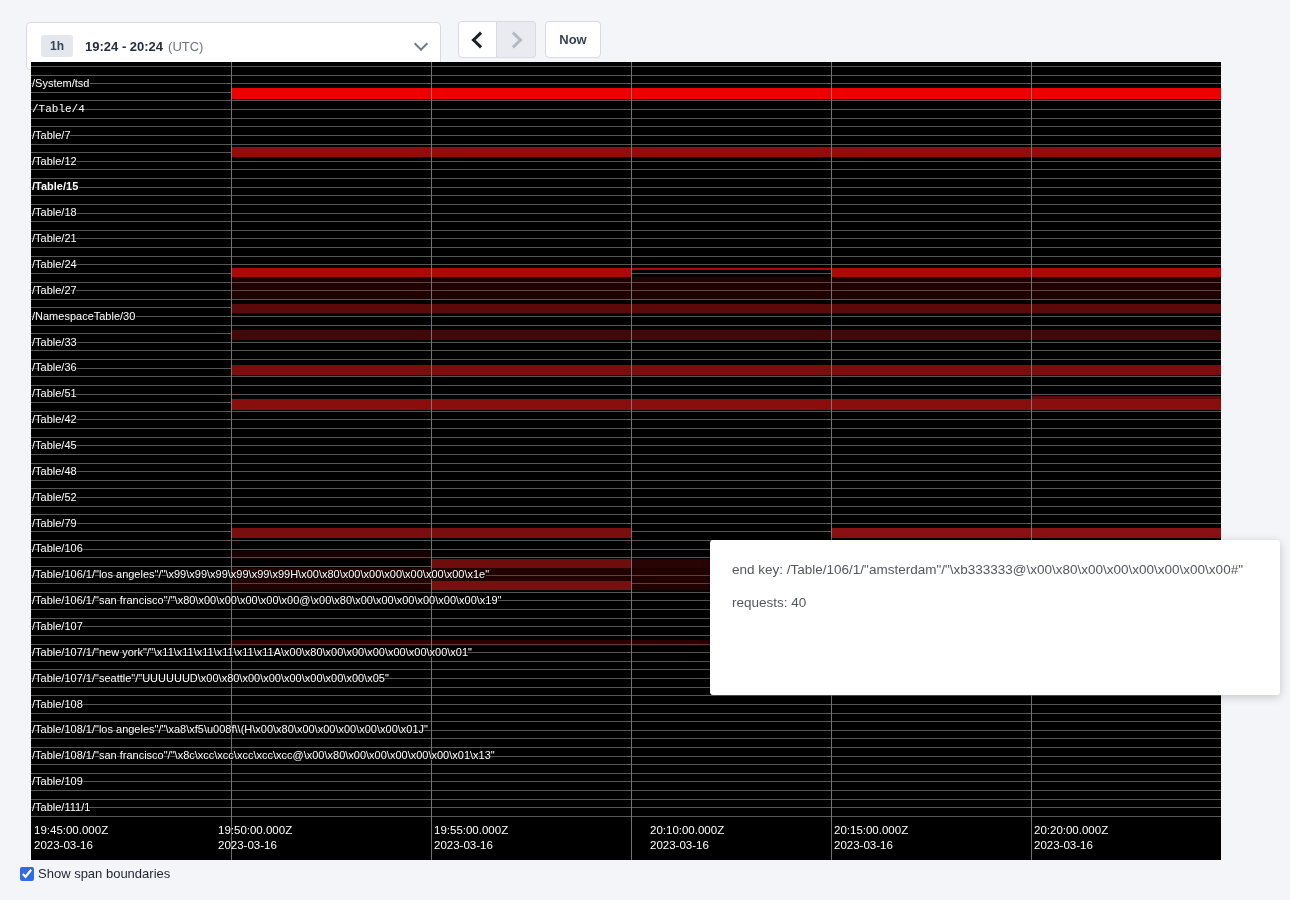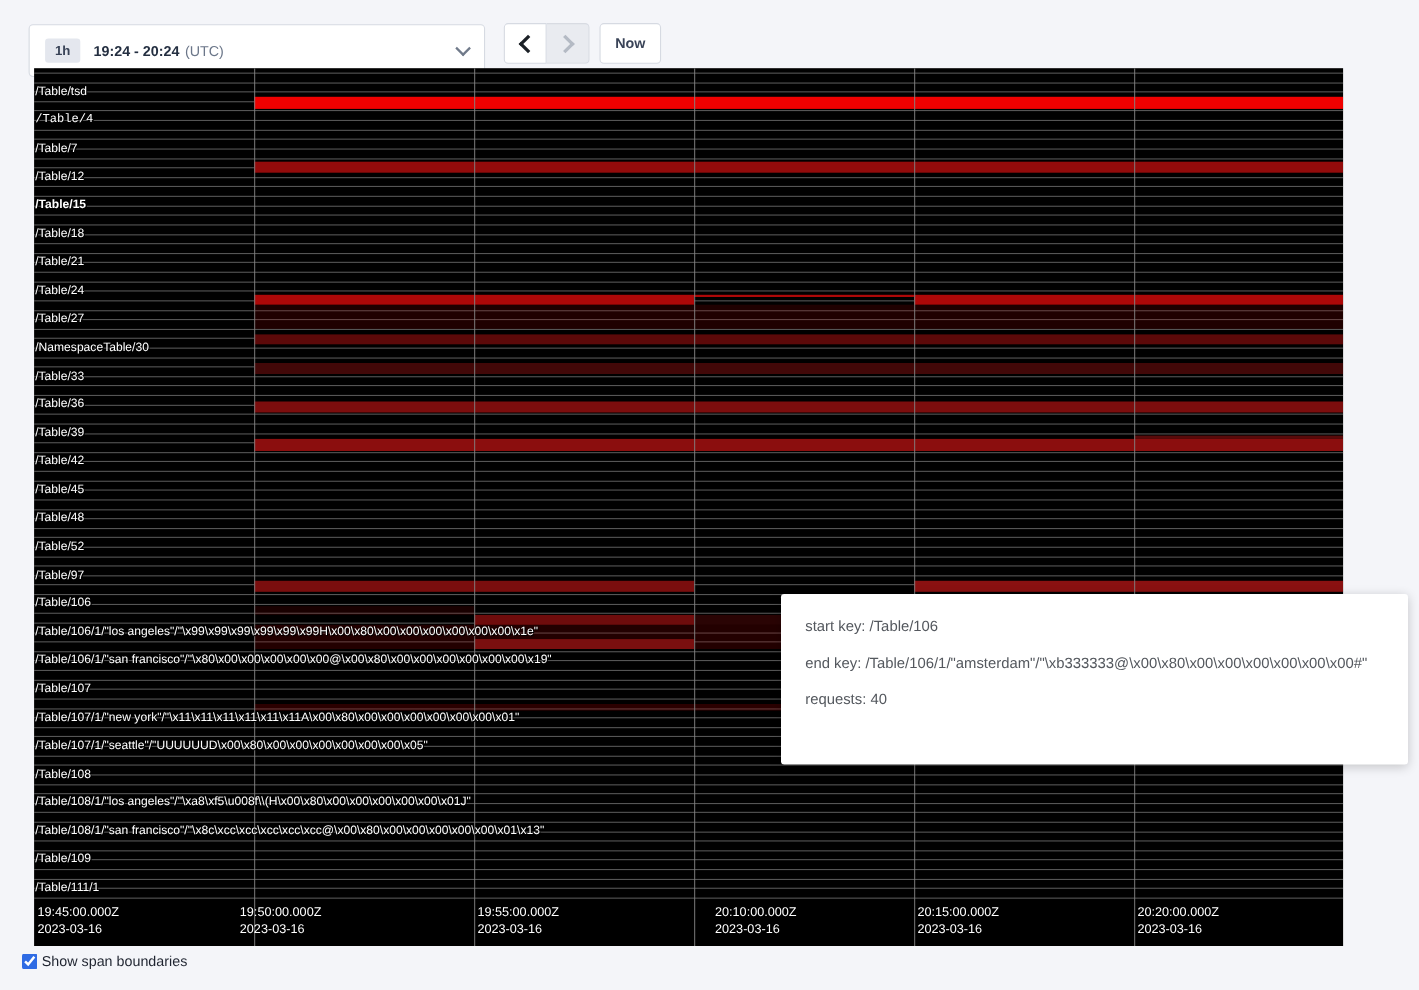--- a/index.html
+++ b/index.html
@@ -198,38 +198,38 @@
     <div class="band" style="top: 334px; height: 3px; left: 1000px; width: 190px; background: rgb(90, 10, 10); opacity: 1;"></div>
     <div class="band" style="top: 337px; height: 11px; left: 200px; width: 990px; background: rgb(139, 14, 14); opacity: 1;"></div>
     <div class="band" style="top: 466px; height: 10px; left: 200px; width: 400px; background: rgb(122, 14, 14); opacity: 1;"></div>
     <div class="band" style="top: 466px; height: 10px; left: 800px; width: 390px; background: rgb(138, 17, 17); opacity: 1;"></div>
     <div class="band" style="top: 489px; height: 8px; left: 200px; width: 200px; background: rgb(139, 0, 0); opacity: 0.18;"></div>
     <div class="band" style="top: 497px; height: 9px; left: 400px; width: 200px; background: rgb(111, 12, 12); opacity: 1;"></div>
     <div class="band" style="top: 497px; height: 9px; left: 600px; width: 80px; background: rgb(42, 4, 4); opacity: 1;"></div>
     <div class="band" style="top: 506px; height: 22px; left: 200px; width: 480px; background: rgb(139, 0, 0); opacity: 0.25;"></div>
     <div class="band" style="top: 519px; height: 9px; left: 400px; width: 200px; background: rgb(122, 15, 15); opacity: 1;"></div>
     <div class="band" style="top: 578px; height: 6px; left: 200px; width: 480px; background: rgb(139, 0, 0); opacity: 0.3;"></div>
-    <div class="rowlabel" style="top: 14px;">/Table/tsd</div>
+    <div class="rowlabel" style="top: 14px;">/System/tsd</div>
     <div class="rowlabel" style="top: 39.857px; font-family: Liberation Mono, monospace;">/Table/4</div>
     <div class="rowlabel" style="top: 65.714px;">/Table/7</div>
     <div class="rowlabel" style="top: 91.571px;">/Table/12</div>
     <div class="rowlabel" style="top: 117.428px; font-weight: bold;">/Table/15</div>
     <div class="rowlabel" style="top: 143.285px;">/Table/18</div>
     <div class="rowlabel" style="top: 169.142px;">/Table/21</div>
     <div class="rowlabel" style="top: 194.999px;">/Table/24</div>
     <div class="rowlabel" style="top: 220.856px;">/Table/27</div>
     <div class="rowlabel" style="top: 246.713px;">/NamespaceTable/30</div>
     <div class="rowlabel" style="top: 272.57px;">/Table/33</div>
     <div class="rowlabel" style="top: 298.427px;">/Table/36</div>
-    <div class="rowlabel" style="top: 324.284px;">/Table/39</div>
+    <div class="rowlabel" style="top: 324.284px;">/Table/51</div>
     <div class="rowlabel" style="top: 350.141px;">/Table/42</div>
     <div class="rowlabel" style="top: 375.998px;">/Table/45</div>
     <div class="rowlabel" style="top: 401.855px;">/Table/48</div>
     <div class="rowlabel" style="top: 427.712px;">/Table/52</div>
-    <div class="rowlabel" style="top: 453.569px;">/Table/97</div>
+    <div class="rowlabel" style="top: 453.569px;">/Table/79</div>
     <div class="rowlabel" style="top: 479.426px;">/Table/106</div>
     <div class="rowlabel" style="top: 505.283px;">/Table/106/1/"los angeles"/"\x99\x99\x99\x99\x99\x99H\x00\x80\x00\x00\x00\x00\x00\x00\x1e"</div>
     <div class="rowlabel" style="top: 531.14px;">/Table/106/1/"san francisco"/"\x80\x00\x00\x00\x00\x00@\x00\x80\x00\x00\x00\x00\x00\x00\x19"</div>
     <div class="rowlabel" style="top: 556.997px;">/Table/107</div>
     <div class="rowlabel" style="top: 582.854px;">/Table/107/1/"new york"/"\x11\x11\x11\x11\x11\x11A\x00\x80\x00\x00\x00\x00\x00\x00\x01"</div>
     <div class="rowlabel" style="top: 608.711px;">/Table/107/1/"seattle"/"UUUUUUD\x00\x80\x00\x00\x00\x00\x00\x00\x05"</div>
     <div class="rowlabel" style="top: 634.568px;">/Table/108</div>
     <div class="rowlabel" style="top: 660.425px;">/Table/108/1/"los angeles"/"\xa8\xf5\u008f\\(H\x00\x80\x00\x00\x00\x00\x00\x01J"</div>
     <div class="rowlabel" style="top: 686.282px;">/Table/108/1/"san francisco"/"\x8c\xcc\xcc\xcc\xcc\xcc@\x00\x80\x00\x00\x00\x00\x00\x01\x13"</div>
     <div class="rowlabel" style="top: 712.139px;">/Table/109</div>
@@ -254,21 +254,20 @@
       <div>20:15:00.000Z</div>
       <div>2023-03-16</div>
     </div>
     <div class="axis-label" style="left: 1000px;">
       <div>20:20:00.000Z</div>
       <div>2023-03-16</div>
     </div>
   </div>
 
 <div class="tooltip">
-  <div class="tooltip-line">start key: /Table/106</div>
   <div class="tooltip-line">end key: /Table/106/1/"amsterdam"/"\xb333333@\x00\x80\x00\x00\x00\x00\x00\x00#"</div>
   <div class="tooltip-line">requests: 40</div>
 </div>
 
 <label class="toggle">
   <input type="checkbox" id="span-cb" checked="" style="">
   <span>Show span boundaries</span>
 </label>
 
 </body></html>

